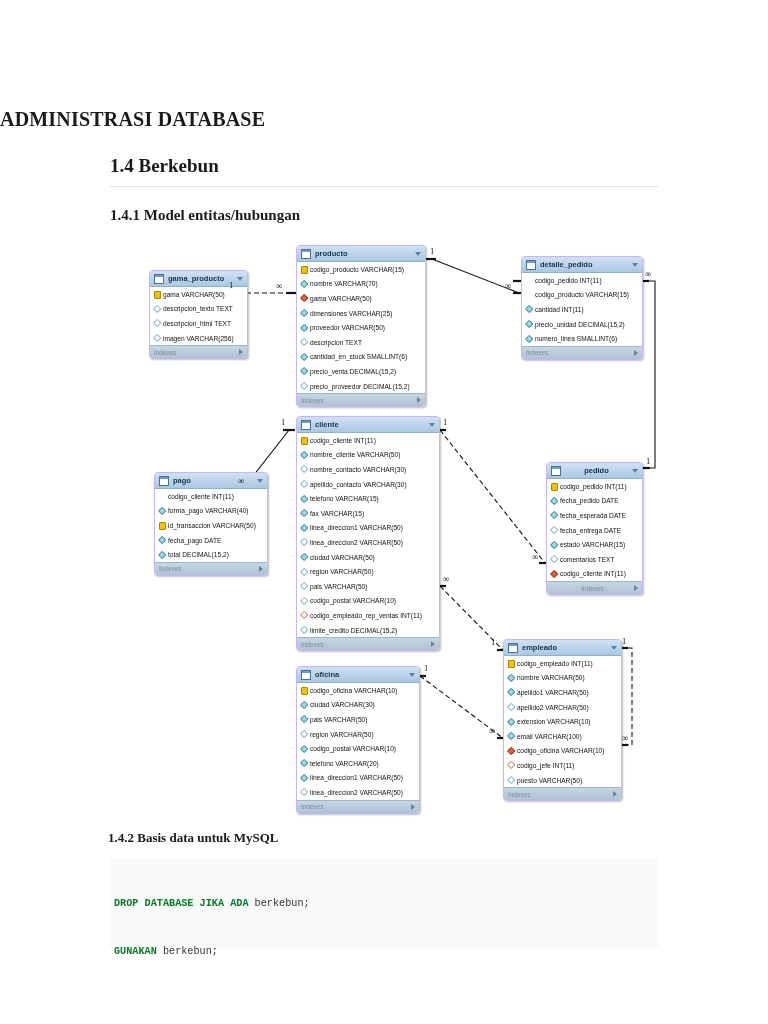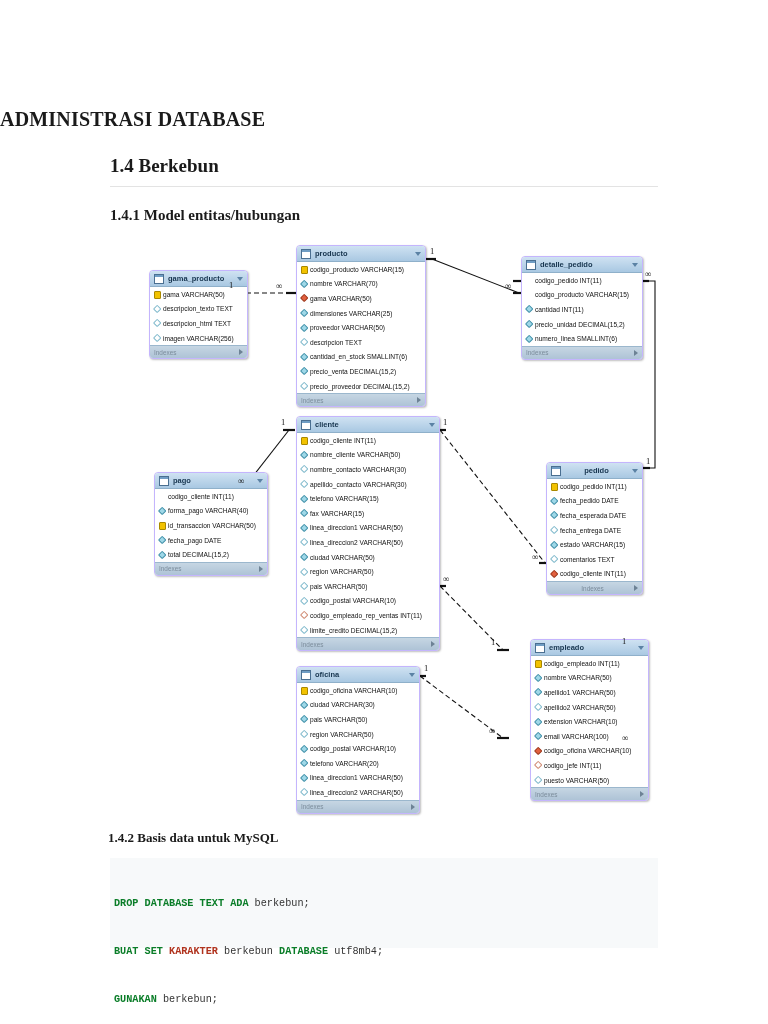--- a/index.html
+++ b/index.html
@@ -418,21 +418,21 @@
       <div class="row">
           <span class="bullet fk"></span>
           <span>codigo_cliente INT(11)</span>
         </div>
       <div class="foot">
           <span class="lbl">Indexes</span>
           <span class="play"></span>
         </div>
     </div>
 
-    <div class="tbl" style="left:503px;top:403px;width:117px;margin-left:27px;">
+    <div class="tbl" style="left:503px;top:403px;width:117px;">
       <div class="hdr">
         <span class="ticon"></span>
         <span class="tname">empleado</span>
         <span class="caret"></span>
       </div>
       <div class="row">
           <span class="bullet key"></span>
           <span>codigo_empleado INT(11)</span>
         </div>
       <div class="row">
@@ -531,20 +531,19 @@
     <span class="card-lbl" style="left:491px;top:401px;">1</span>
     <span class="card-lbl" style="left:424px;top:427px;">1</span>
     <span class="card-lbl inf" style="left:489px;top:490px;">∞</span>
     <span class="card-lbl" style="left:622px;top:400px;">1</span>
     <span class="card-lbl inf" style="left:622px;top:497px;">∞</span>
   </div>
 
   <div class="h2b">1.4.2 Basis data untuk MySQL</div>
 
   <div class="code">
-    <div><span class="kw">DROP DATABASE TEXT ADA</span><span class="pl"> berkebun;</span></div>
-    <div><span class="kw">BUAT SET </span><span class="kw2">KARAKTER</span><span class="pl"> berkebun </span><span class="kw">DATABASE</span><span class="pl"> utf8mb4;</span></div>
+    <div><span class="kw">DROP DATABASE JIKA ADA</span><span class="pl"> berkebun;</span></div>
     <div><span class="kw">GUNAKAN</span><span class="pl"> berkebun;</span></div>
     
     
   </div>
 
 </div>
 
 </body></html>

